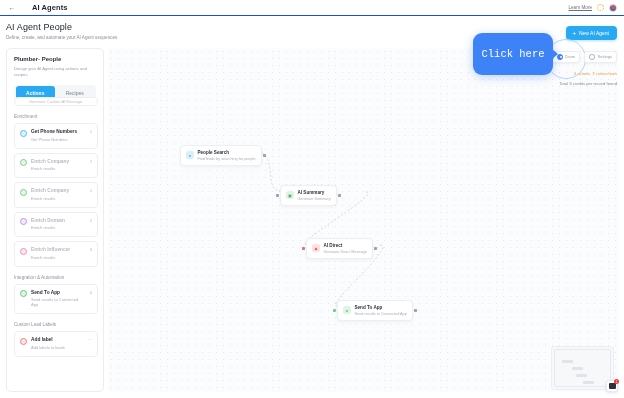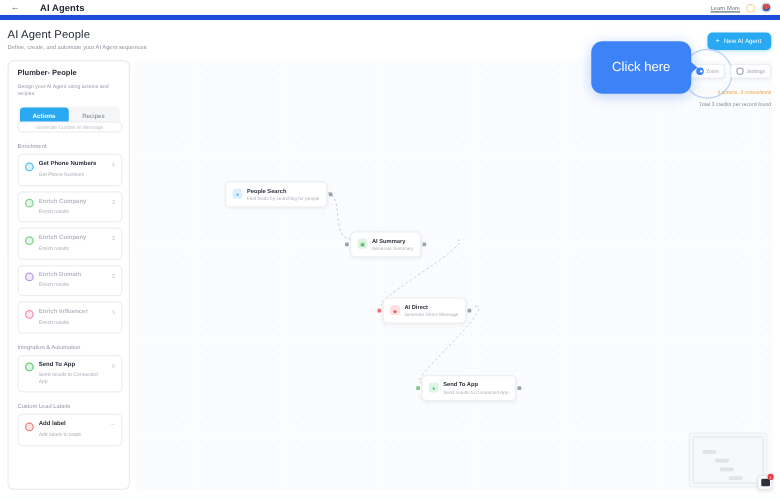--- a/index.html
+++ b/index.html
@@ -7,21 +7,21 @@
     width: 624px; height: 398px;
     font-family: "Liberation Sans", sans-serif;
     background: #ffffff;
     overflow: hidden;
   }
   #app { position: relative; width: 624px; height: 398px; }
 
   
   .topbar {
     position: absolute; left: 0; top: 0; width: 624px; height: 16px;
-    background: #ffffff; border-bottom: 4px solid #1d4ed8;
+    background: #ffffff; border-bottom: 1px solid #1d4ed8;
     display: flex; align-items: center;
   }
   .back-arrow {
     width: 14px; margin-left: 5px; text-align: center;
     font-size: 7px; color: #6b7280; line-height: 1;
   }
   .topbar-title {
     font-size: 7.5px; font-weight: bold; color: #1f2430;
     margin-left: 13px; letter-spacing: .1px;
   }
@@ -151,20 +151,21 @@
   .port.green { background: #7fc98a; }
   .port.red { background: #e8736f; }
 
   
   .callout {
     position: absolute; left: 473px; top: 33px;
     width: 80px; height: 42px; background: #3d82f7; border-radius: 9px;
     display: flex; align-items: center; justify-content: center;
     color: #fff; font-size: 10.5px; box-shadow: 0 2px 10px rgba(61,130,247,.35);
     z-index: 30;
+    font-family: Liberation Mono, monospace;
   }
   .callout:after {
     content: ""; position: absolute; right: -5px; top: 50%; margin-top: -5px;
     width: 0; height: 0;
     border-top: 5px solid transparent; border-bottom: 5px solid transparent;
     border-left: 6px solid #3d82f7;
   }
   .ring {
     position: absolute; left: 546px; top: 39px;
     width: 40px; height: 40px; border-radius: 50%;

